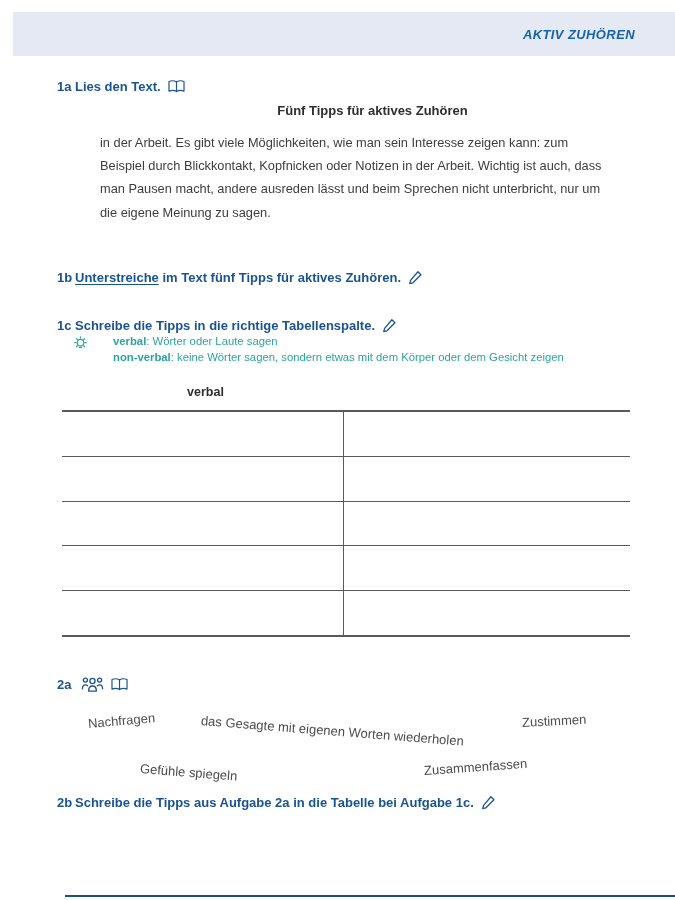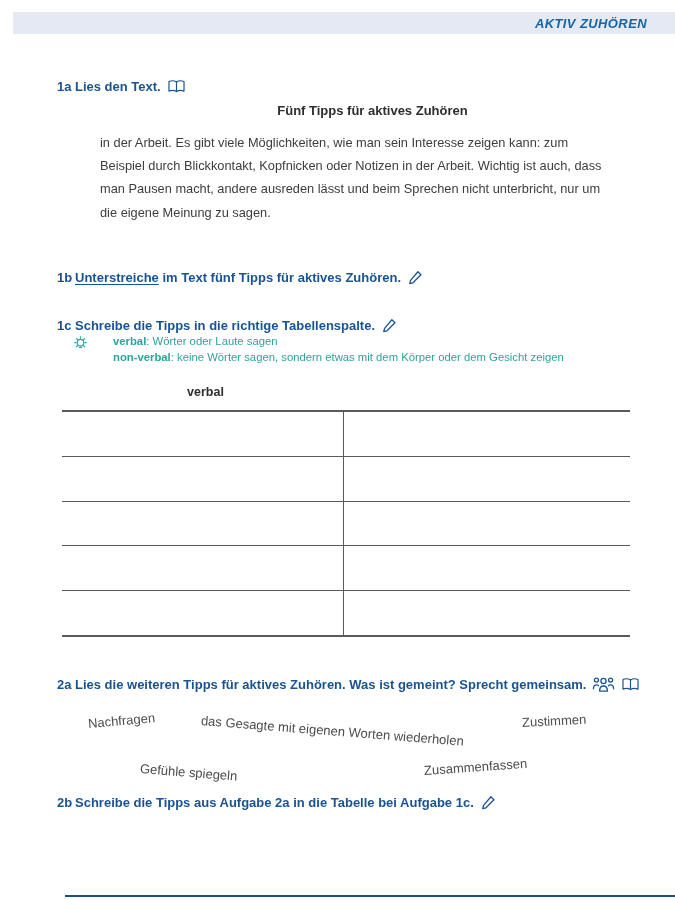--- a/index.html
+++ b/index.html
@@ -8,22 +8,22 @@
     --header-text:#1565a8;
     --teal:#2ba49e;
     --body-text:#3d3d3d;
     --line:#5a5a5a;
   }
   *{margin:0;padding:0;box-sizing:border-box;}
   html,body{background:#fff;}
   body{font-family:"Liberation Sans",sans-serif;}
   .page{position:relative;width:675px;height:900px;background:#fff;overflow:hidden;}
 
-  .header-bar{position:absolute;left:13px;right:0;top:12px;height:22px;background:var(--header-bg);
-    display:flex;align-items:center;justify-content:flex-end;padding-right:28px;}
+  .header-bar{position:absolute;left:13px;right:0;top:12px;height:44px;background:var(--header-bg);
+    display:flex;align-items:center;justify-content:flex-end;padding-right:40px;}
   .header-title{font-size:13px;font-weight:bold;font-style:italic;color:var(--header-text);letter-spacing:.4px;}
 
   .task{position:absolute;left:57px;display:flex;align-items:center;gap:0;
     font-size:13px;font-weight:bold;color:var(--accent-blue);white-space:nowrap;}
   .task .num{width:18px;flex:0 0 auto;}
   .task .icon{display:inline-flex;align-items:center;margin-left:6px;}
   .task .icon svg{display:block;}
   .u{text-decoration:underline;text-underline-offset:2px;}
 
   .reading-title{position:absolute;left:100px;width:545px;top:103px;text-align:center;
@@ -155,21 +155,20 @@
         </div>
         <div class="trow">
           <div class="tcell"></div>
           <div class="tcell"></div>
         </div>
       </div>
   </div>
 
   <div class="task" style="top:676px;">
     <span class="num">2a</span>
-    <span>Lies die weiteren Tipps für aktives Zuhören. Was ist gemeint? Sprecht gemeinsam.</span>
     <span class="icon">
       <svg width="23" height="16" viewBox="0 0 26 18" class="icon-blue">
         <circle cx="5" cy="4.6" r="2.3"></circle>
         <circle cx="21" cy="4.6" r="2.3"></circle>
         <circle cx="13" cy="5.6" r="2.9"></circle>
         <path d="M1.6 14.5 C1.6 11.4 3.1 9.9 5 9.9 C6 9.9 6.8 10.2 7.4 10.9"></path>
         <path d="M24.4 14.5 C24.4 11.4 22.9 9.9 21 9.9 C20 9.9 19.2 10.2 18.6 10.9"></path>
         <path d="M8.6 17 C8.6 13.3 10.5 11.3 13 11.3 C15.5 11.3 17.4 13.3 17.4 17 Z"></path>
       </svg>
     </span>

